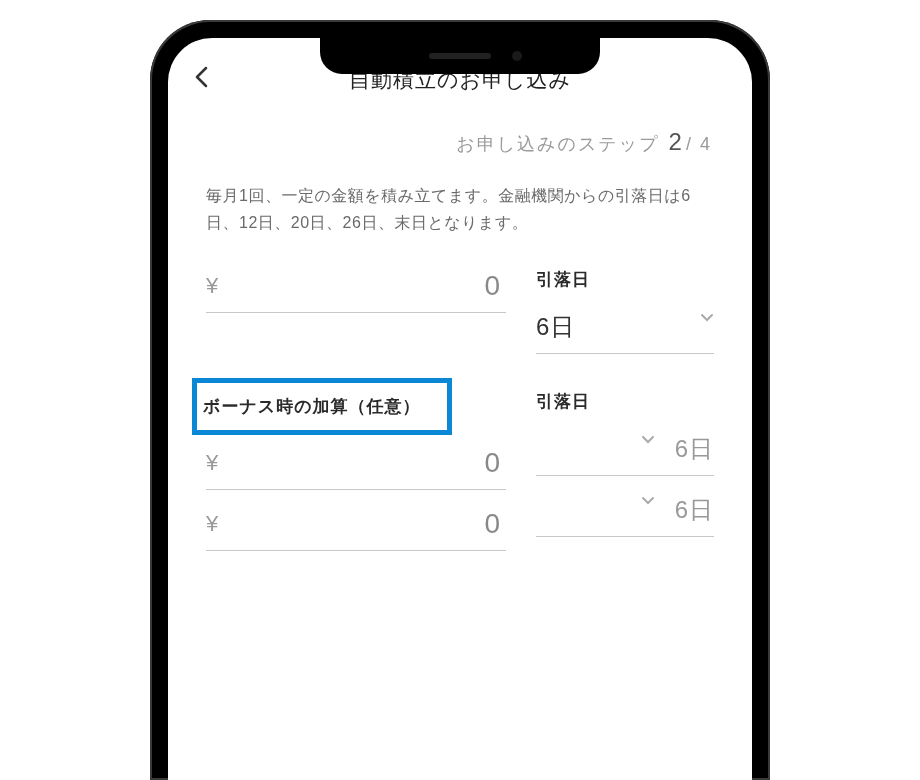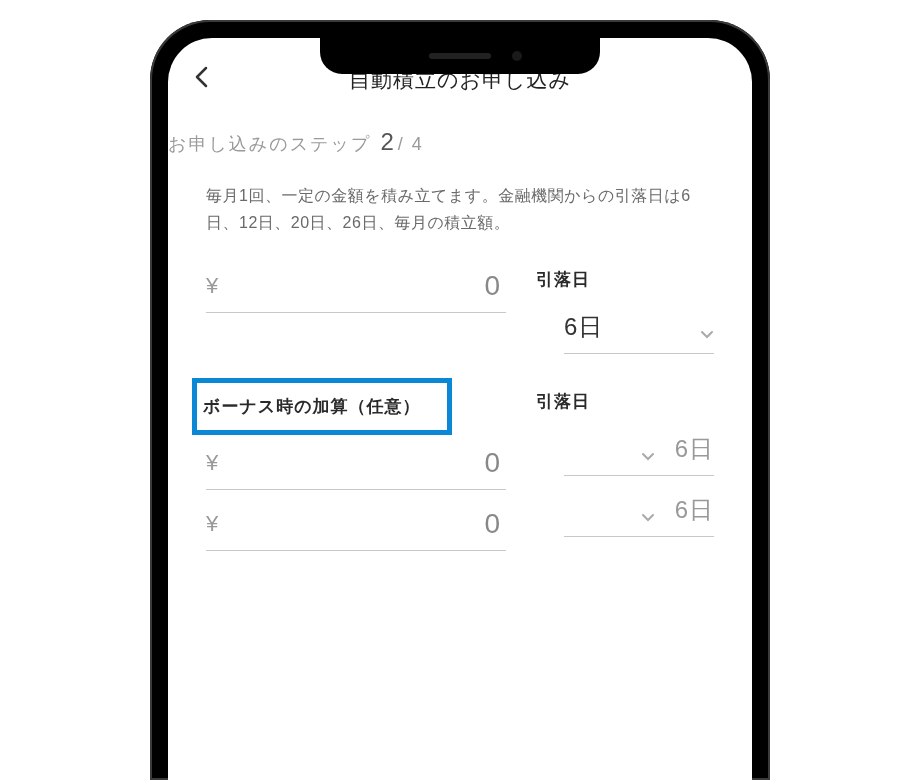--- a/index.html
+++ b/index.html
@@ -76,35 +76,35 @@
     .battery-icon { width: 28px; height: 14px; border: 1.5px solid #000; border-radius: 3px; position: relative; }
     .battery-icon::after { content:""; position:absolute; right:-4px; top:3px; width:2px; height:6px; background:#000; border-radius:0 1px 1px 0; }
     .battery-fill { width: 100%; height: 100%; background: #000; border-radius: 1px; }
     .nav-bar {
       display: flex; align-items: center; justify-content: center;
       padding: 28px 22px 16px 22px; position: relative;
     }
     .back-btn { position: absolute; left: 26px; font-size: 22px; color: #333; }
     .nav-title { font-size: 21px; color: #222; letter-spacing: 1px; }
     .step-row {
-      text-align: left; padding: 18px 40px 8px 0;
+      text-align: right; padding: 18px 40px 8px 0;
       font-size: 18px; color: #9a9a9a; letter-spacing: 2px;
     }
     .step-row .cur { font-size: 24px; color: #555; margin: 0 2px; }
     .content { padding: 18px 38px 0 38px; }
     .main-title { font-size: 34px; color: #2a2a2a; letter-spacing: 2px; margin-bottom: 16px; }
     .desc { font-size: 16px; color: #6a6a6a; line-height: 1.7; letter-spacing: 0.5px; margin-bottom: 32px; }
     .row { display: flex; gap: 30px; }
     .col-left { flex: 0 0 300px; }
     .col-right { flex: 1; }
     .field-label { font-size: 17px; color: #2a2a2a; font-weight: 600; letter-spacing: 1px; margin-bottom: 18px; }
     .input-group { display:flex; align-items:center; border-bottom: 1.5px solid #c8c8c8; padding: 2px 0 10px 0; }
     .currency { font-size: 22px; color: #999; flex: 0 0 auto; }
     .amount { flex:1; text-align:right; font-size: 28px; color:#888; padding-right: 6px; }
-    .select-group { display:flex; align-items:flex-end; justify-content: space-between; border-bottom: 1.5px solid #c8c8c8; padding: 2px 0 10px 0; gap:8px;margin-left:28px; }
+    .select-group { display:flex; align-items:flex-start; justify-content: space-between; border-bottom: 1.5px solid #c8c8c8; padding: 2px 0 10px 0; gap:8px; }
     .select-val { font-size: 24px; color:#333; letter-spacing: 1px; }
     .select-val.muted { color: #999; }
     .chev { color:#aaa; font-size:13px; }
     .highlight {
       border: 5px solid #0a88d6;
       padding: 12px 6px;
       margin-left: -14px;
       margin-top: 24px;
       margin-bottom: 10px;
       width: 260px;
@@ -137,21 +137,21 @@
       <span class="nav-title">自動積立のお申し込み</span>
     </div>
 
     <div class="step-row">
       <span>お申し込みのステップ</span>
       <span class="cur">2</span><span>/</span>
       <span>4</span>
     </div>
 
     <div class="content">
-      <p class="desc">毎月1回、一定の金額を積み立てます。金融機関からの引落日は6日、12日、20日、26日、毎月の積立額。</p>
+      <p class="desc">毎月1回、一定の金額を積み立てます。金融機関からの引落日は6日、12日、20日、26日、末日となります。</p>
 
       <div class="row">
         <div class="col-left">
           <div class="input-group">
             <span class="currency">¥</span>
             <span class="amount">0</span>
           </div>
         </div>
         <div class="col-right">
           <div class="field-label">引落日</div>

